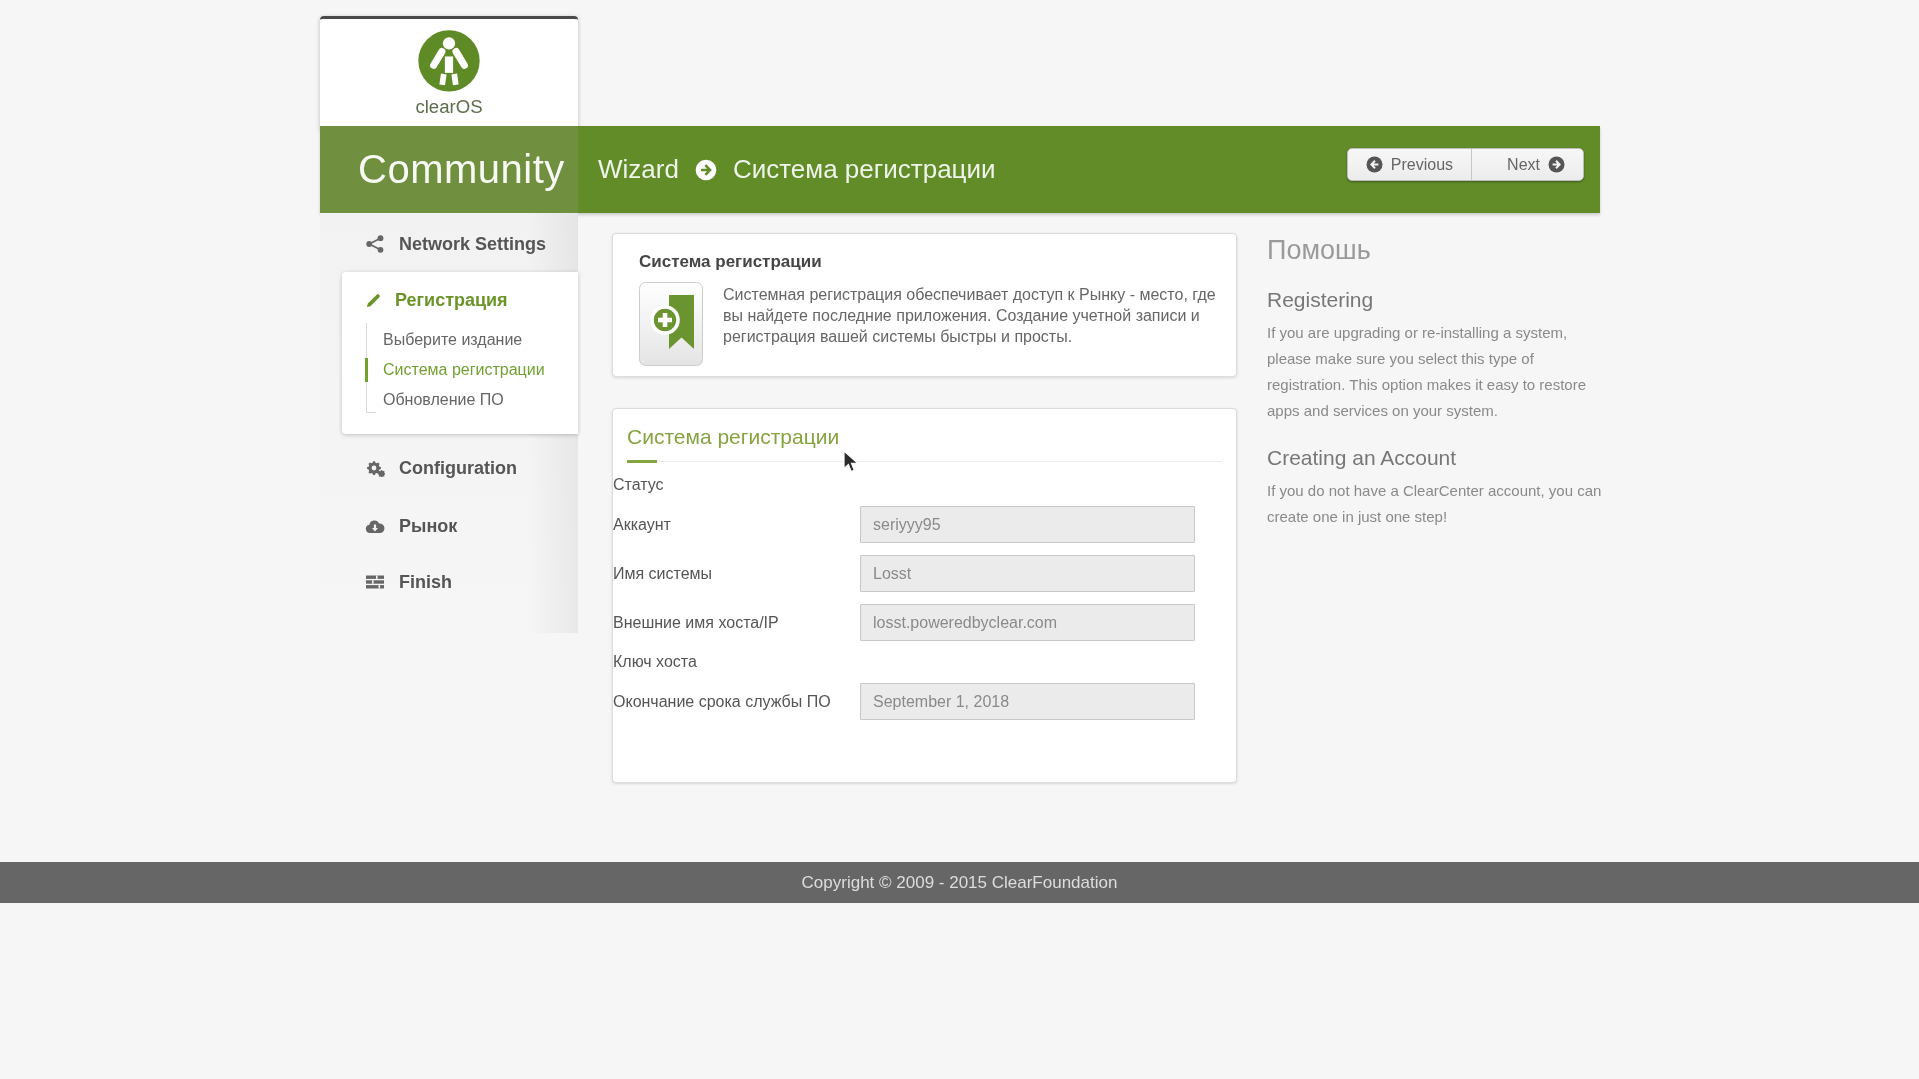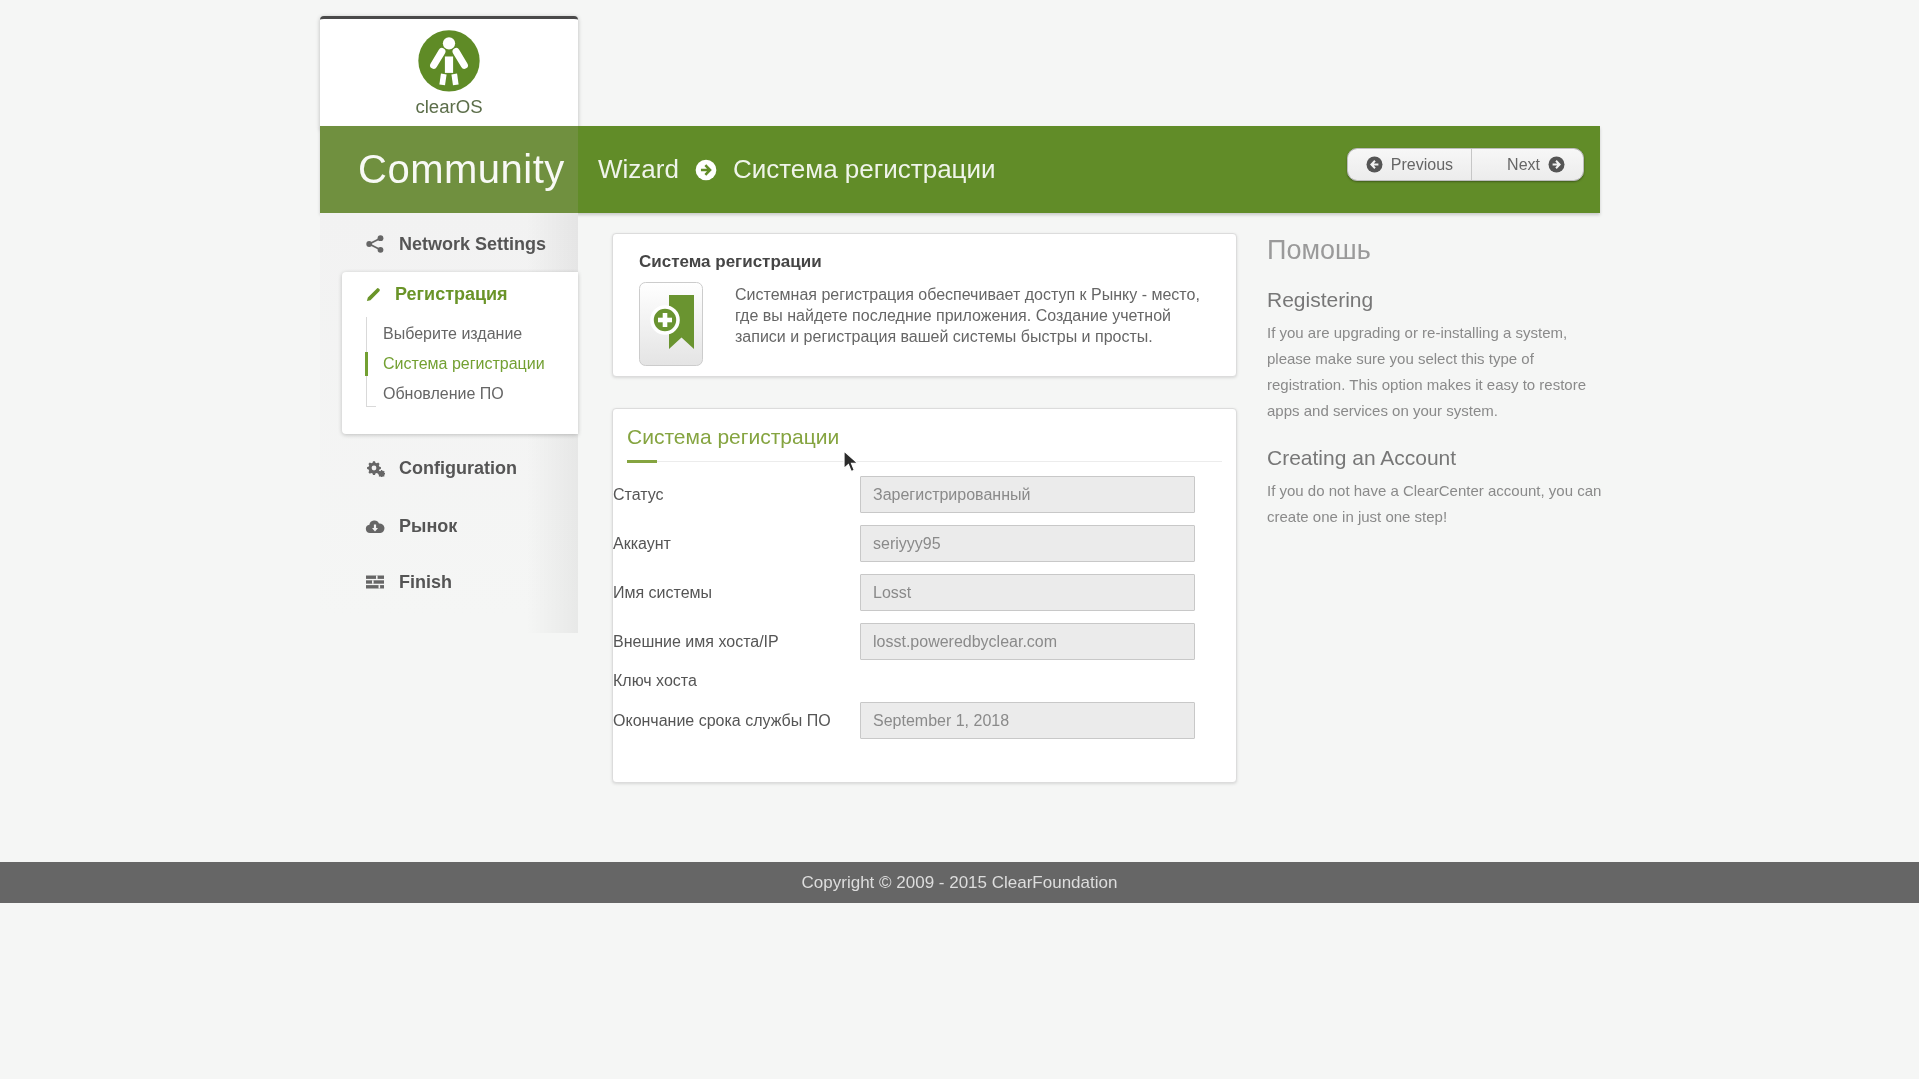--- a/index.html
+++ b/index.html
@@ -29,21 +29,21 @@
   }
   .header-right{
     flex:1;background:#618c28;position:relative;
     display:flex;align-items:center;
   }
   .breadcrumb{display:flex;align-items:center;gap:16px;margin-left:20px;
     color:rgba(255,255,255,0.90);font-size:26px;font-weight:400;}
   .crumb-arrow{width:22px;height:22px;display:inline-flex;}
   .btn-group{
     position:absolute;right:16px;top:22px;height:33px;display:flex;
-    background:#a3a3a3;border:1px solid #bdbdbd;border-radius:10px;
+    background:#a3a3a3;border:1px solid #bdbdbd;border-radius:5px;
     box-shadow:0 1px 2px rgba(0,0,0,0.35);overflow:hidden;box-sizing:border-box;
   }
   .hbtn{
     display:flex;align-items:center;gap:8px;padding:0 18px;
     background:linear-gradient(#f7f7f7,#ececec);
     color:#666;font-size:16px;cursor:pointer;border:none;
     font-family:"Liberation Sans", sans-serif;
   }
   .hbtn + .hbtn{border-left:1px solid #c6c6c6;padding-left:35px;}
   .circ-icon{width:17px;height:17px;display:inline-flex;}
@@ -61,21 +61,21 @@
     cursor:pointer;
   }
   .nav-item .nicon{width:20px;height:20px;display:inline-flex;align-items:center;justify-content:center;flex:0 0 auto;}
   .subnav-card{
     position:absolute;left:342px;top:272px;width:236px;height:162px;
     background:#ffffff;border-radius:4px 0 0 4px;
     box-shadow:0 1px 4px rgba(0,0,0,0.22);
     box-sizing:border-box;
   }
   .subnav-head{
-    display:flex;align-items:center;gap:12px;margin:12px 0 8px 23px;
+    display:flex;align-items:center;gap:12px;margin:18px 0 8px 23px;
     color:#6a9428;font-size:18px;font-weight:700;cursor:pointer;
   }
   .subnav-head .nicon{width:18px;height:18px;display:inline-flex;}
   .subnav-list{position:relative;margin-left:24px;padding:6px 0 0 0;}
   .subnav-list::before{
     content:"";position:absolute;left:0;top:4px;bottom:2px;width:1px;background:#d9d9d9;
   }
   .subnav-list::after{
     content:"";position:absolute;left:0;bottom:2px;width:10px;height:1px;background:#d9d9d9;
   }
@@ -86,21 +86,21 @@
   .subnav-item.active::before{
     content:"";position:absolute;left:-1px;top:3px;bottom:3px;width:3px;background:#73a032;
   }
   
   .card{
     position:absolute;background:#fff;border:1px solid #dcdcdc;border-radius:4px;
     box-shadow:0 1px 3px rgba(0,0,0,0.12);box-sizing:border-box;
   }
   .intro-card{left:612px;top:233px;width:625px;height:144px;padding:14px 16px;}
   .intro-title{font-size:17px;font-weight:700;color:#454545;margin:4px 0 10px 10px;}
-  .intro-body{display:flex;gap:32px;margin-left:10px;}
+  .intro-body{display:flex;gap:20px;margin-left:10px;}
   .intro-icon{width:64px;height:84px;flex:0 0 auto;}
   .intro-text{font-size:16px;color:#666;line-height:21px;width:515px;margin-top:2px;}
   .form-card{left:612px;top:408px;width:625px;height:375px;padding:0;}
   .form-title{
     margin:16px 14px 0 14px;font-size:21px;color:#85a440;font-weight:400;
     padding-bottom:12px;border-bottom:1px solid #ececec;position:relative;
   }
   .form-title::after{
     content:"";position:absolute;left:0;bottom:-2px;width:30px;height:3px;background:#85a440;
   }
@@ -270,21 +270,20 @@
     </svg>
     <p class="intro-text">Системная регистрация обеспечивает доступ к Рынку - место, где вы найдете последние приложения. Создание учетной записи и регистрация вашей системы быстры и просты.</p>
   </div>
 </section>
 
 <section class="card form-card">
   <div class="form-title">Система регистрации</div>
   <div class="form-rows">
     <div class="form-row">
       <label>Статус</label>
-      <input readonly="" value="Зарегистрированный" style="">
     </div>
     <div class="form-row">
       <label>Аккаунт</label>
       <input readonly="" value="seriyyy95" style="">
     </div>
     <div class="form-row">
       <label>Имя системы</label>
       <input readonly="" value="Losst" style="">
     </div>
     <div class="form-row">

